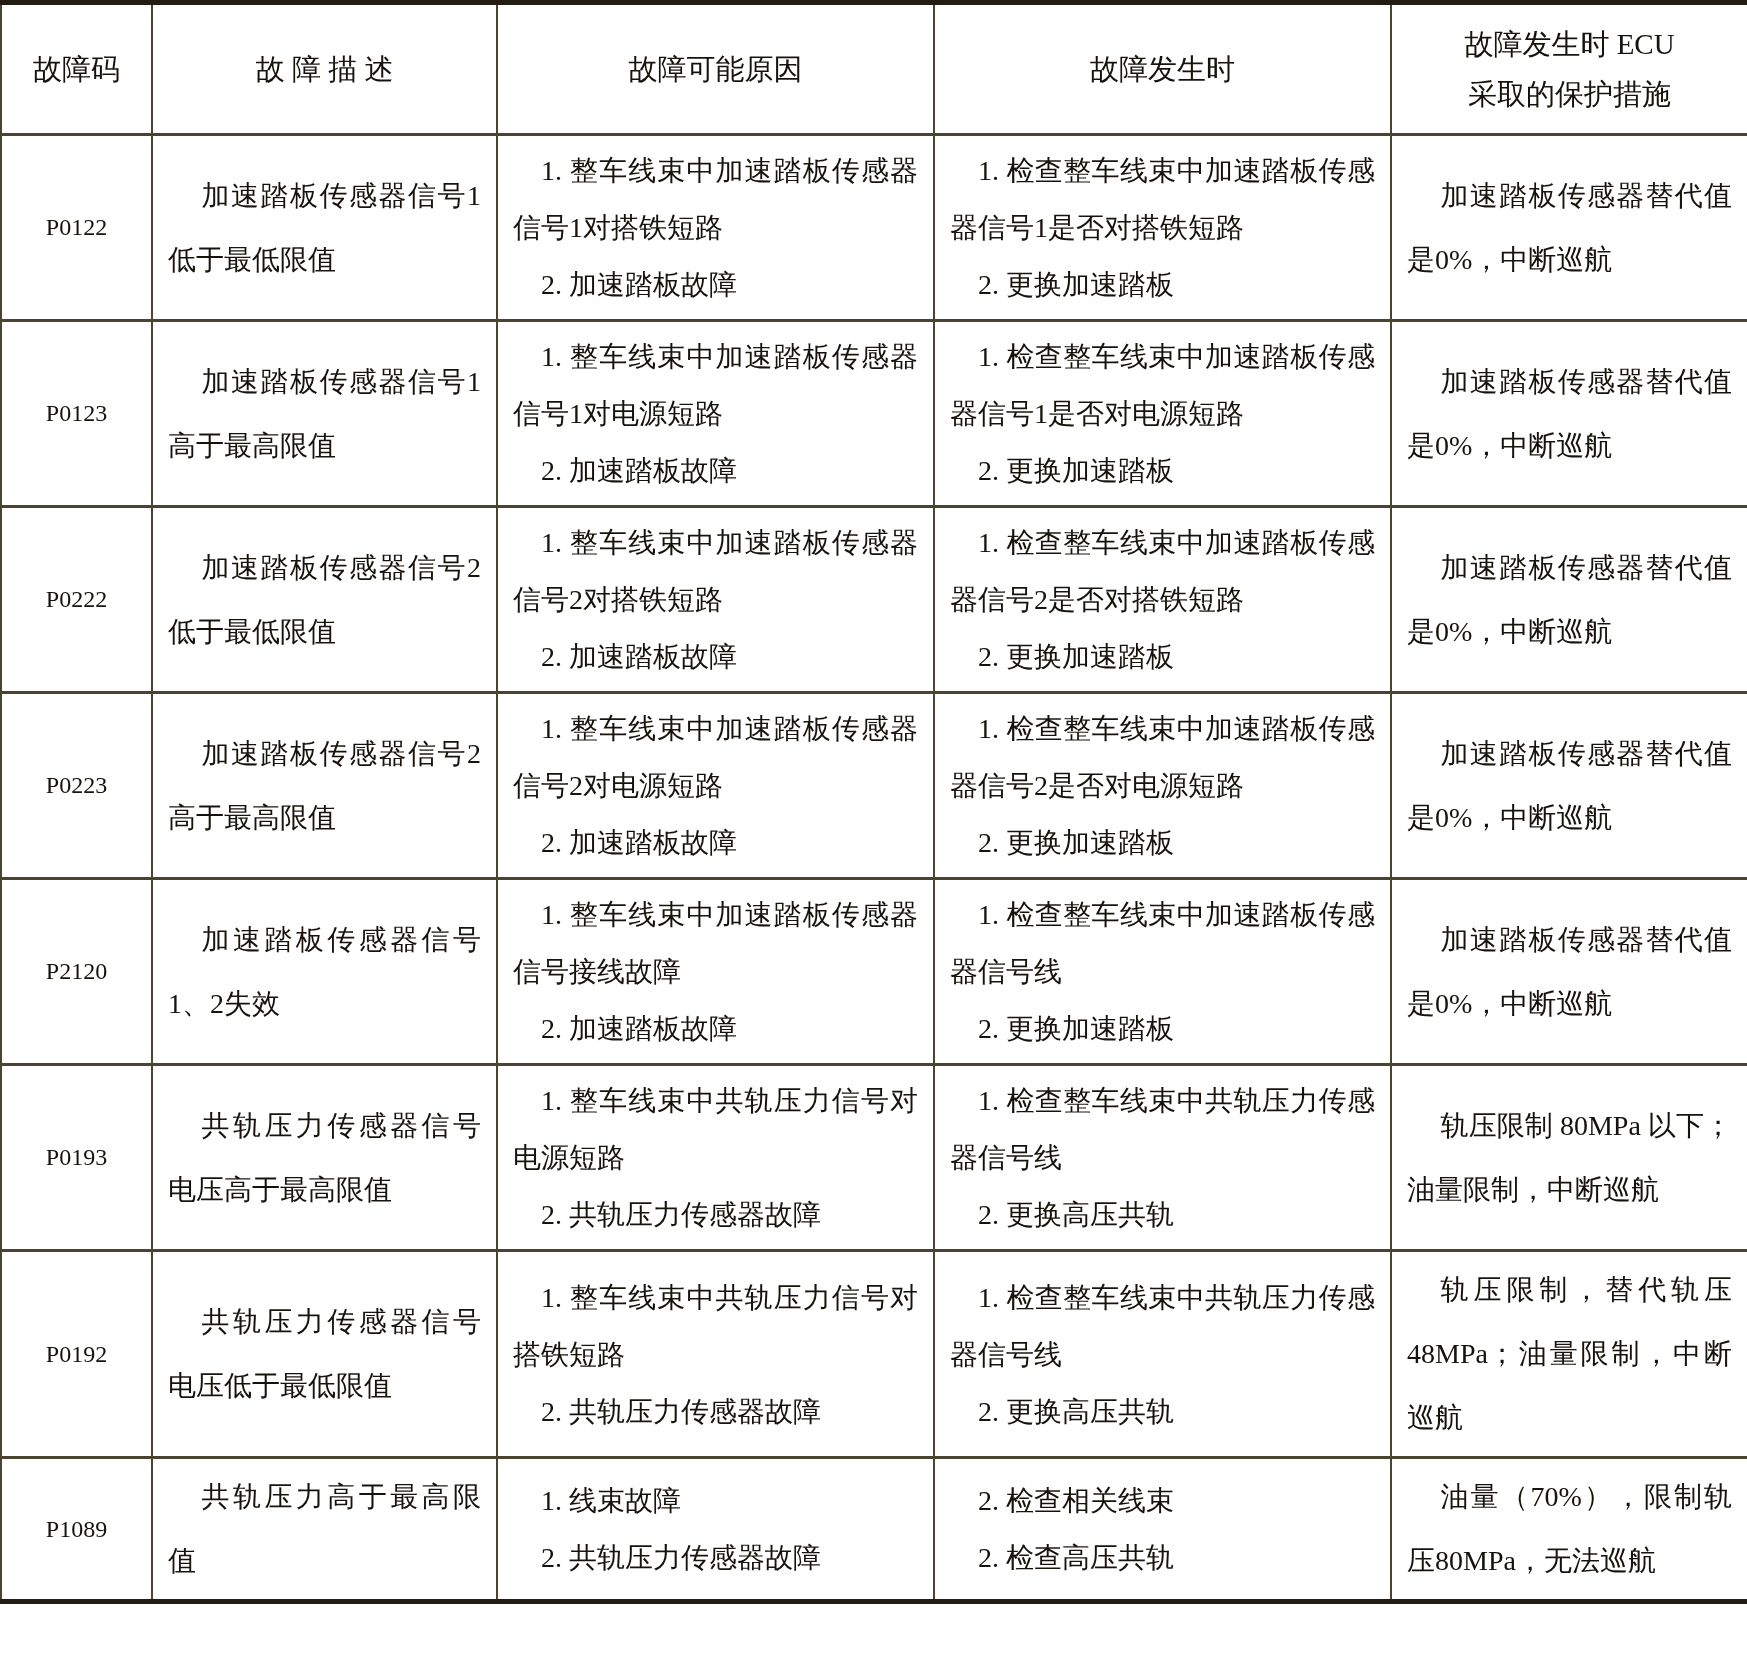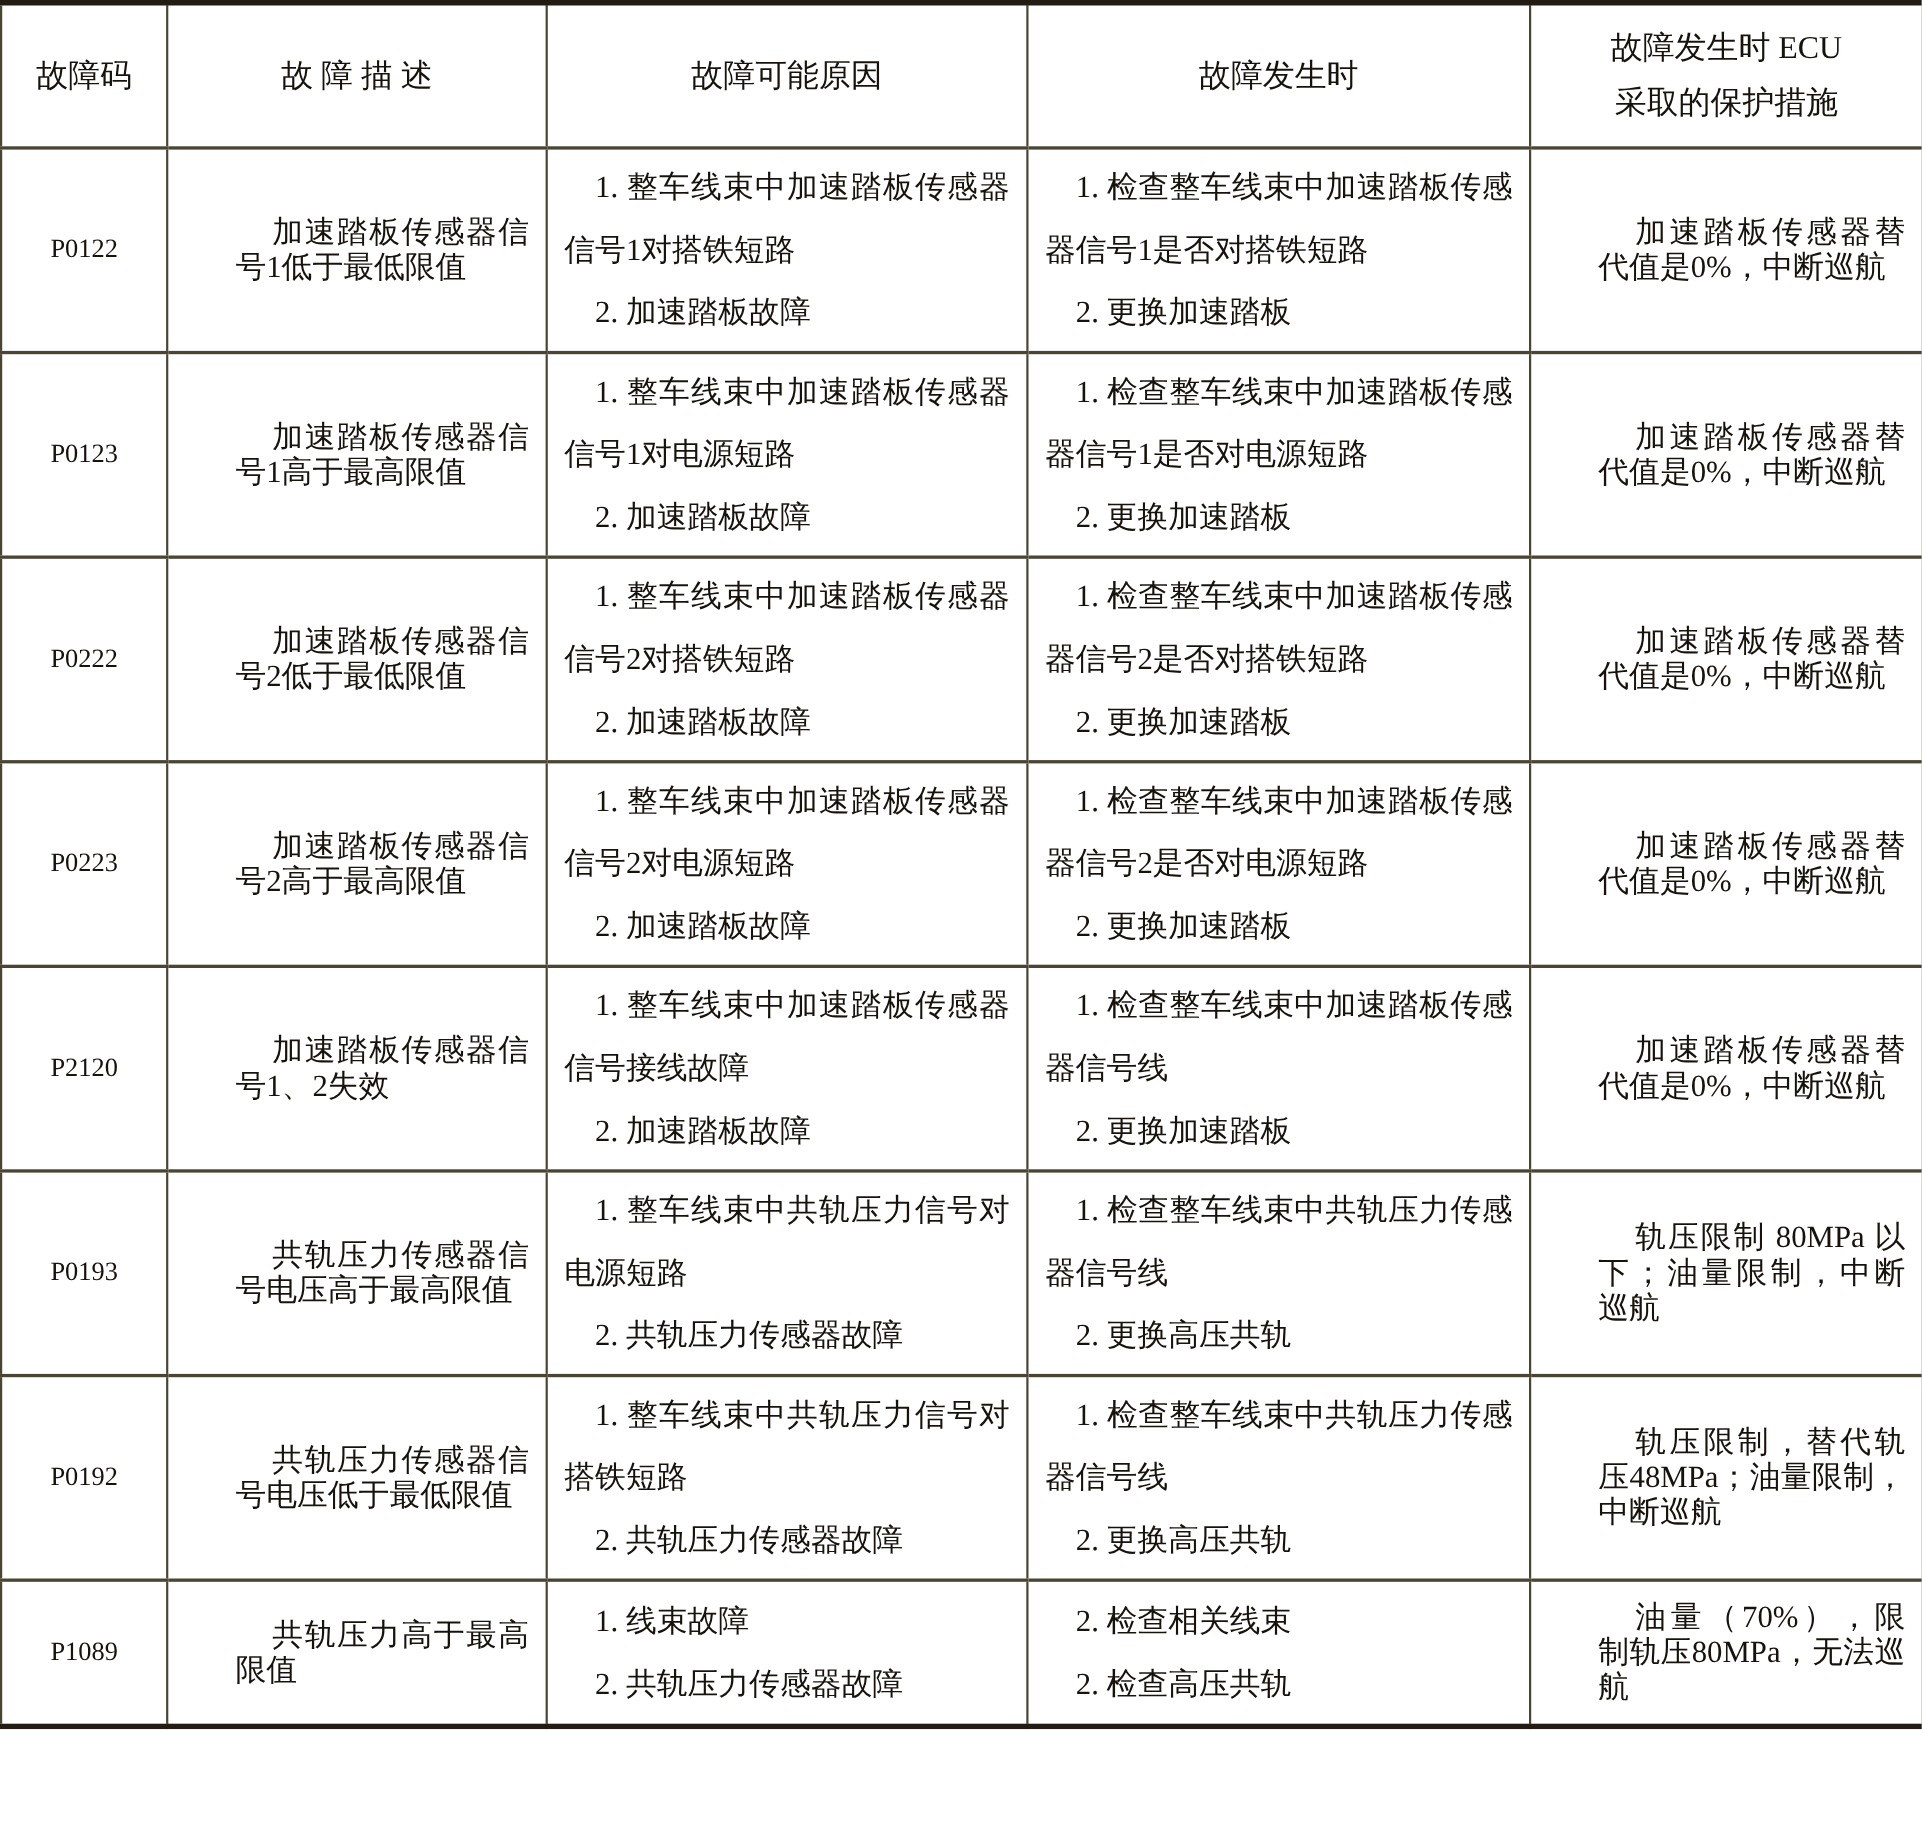--- a/index.html
+++ b/index.html
@@ -40,22 +40,21 @@
   }
   tr.section-row td {
     text-align: center;
     font-size: 29px;
     line-height: 40px;
   }
   td.desc, td.list, td.prot { padding: 6px 15px; }
   p.para {
     text-align: justify;
     text-indent: 1.2em;
-    line-height: 32px;
-    margin-left: 46px;
+    line-height: 64px;
   }
   p.item {
     text-align: justify;
     text-indent: 1em;
     line-height: 57px;
   }
 </style>
 </head>
 <body>
 

